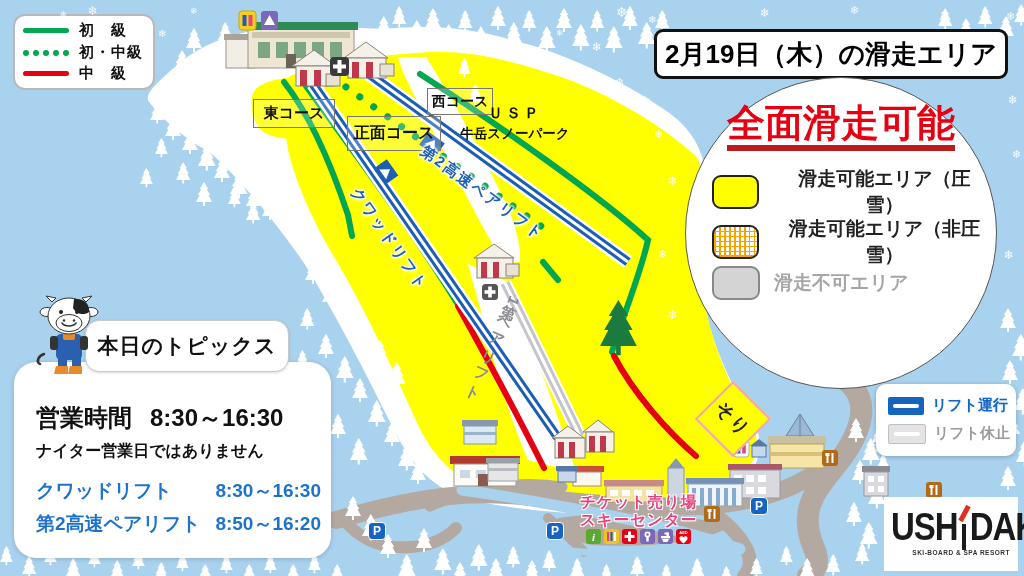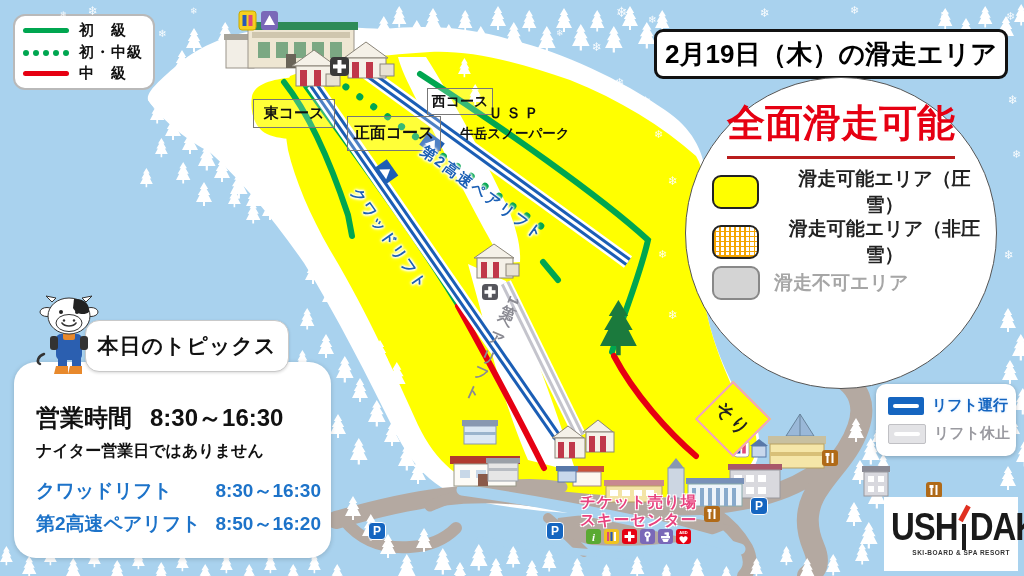--- a/index.html
+++ b/index.html
@@ -18,21 +18,21 @@
   .cl-label{font-size:15px;font-weight:bold;color:#111;letter-spacing:1px;}
   
   #title-box{left:654px;top:29px;width:348px;height:44px;background:#fff;border:3px solid #111;
     border-radius:9px;display:flex;align-items:center;justify-content:center;}
   #title-box span{font-size:26px;font-weight:bold;color:#000;letter-spacing:0px;}
   
   #status-circle{left:685px;top:77px;width:310px;height:310px;background:#fff;border:1.5px solid #555;
     border-radius:50%;}
   #status-headline{position:absolute;left:0;top:20px;width:100%;text-align:center;
     font-size:38px;font-weight:bold;color:#e60012;}
-  #status-headline u{text-decoration:none;border-bottom:3px solid #b91c1c;padding-bottom:12px;}
+  #status-headline u{text-decoration:none;border-bottom:6px solid #b91c1c;padding-bottom:1px;}
   .area-row{position:absolute;left:26px;display:flex;align-items:center;gap:14px;}
   .area-swatch{width:48px;height:34px;border-radius:9px;border:2.5px solid #222;box-sizing:border-box;}
   .sw-groomed{background:#ffff00;}
   .sw-ungroomed{background:
      repeating-linear-gradient(0deg,#f5a400 0 1.5px,rgba(255,255,255,0) 1.5px 5px),
      repeating-linear-gradient(90deg,#f5a400 0 1.5px,#fff 1.5px 5px);}
   .sw-closed{background:#d4d4d4;border-color:#888;}
   .area-label{font-size:19px;font-weight:bold;color:#222;text-align:center;}
   .area-label.closed{color:#a6a6a6;}
   

